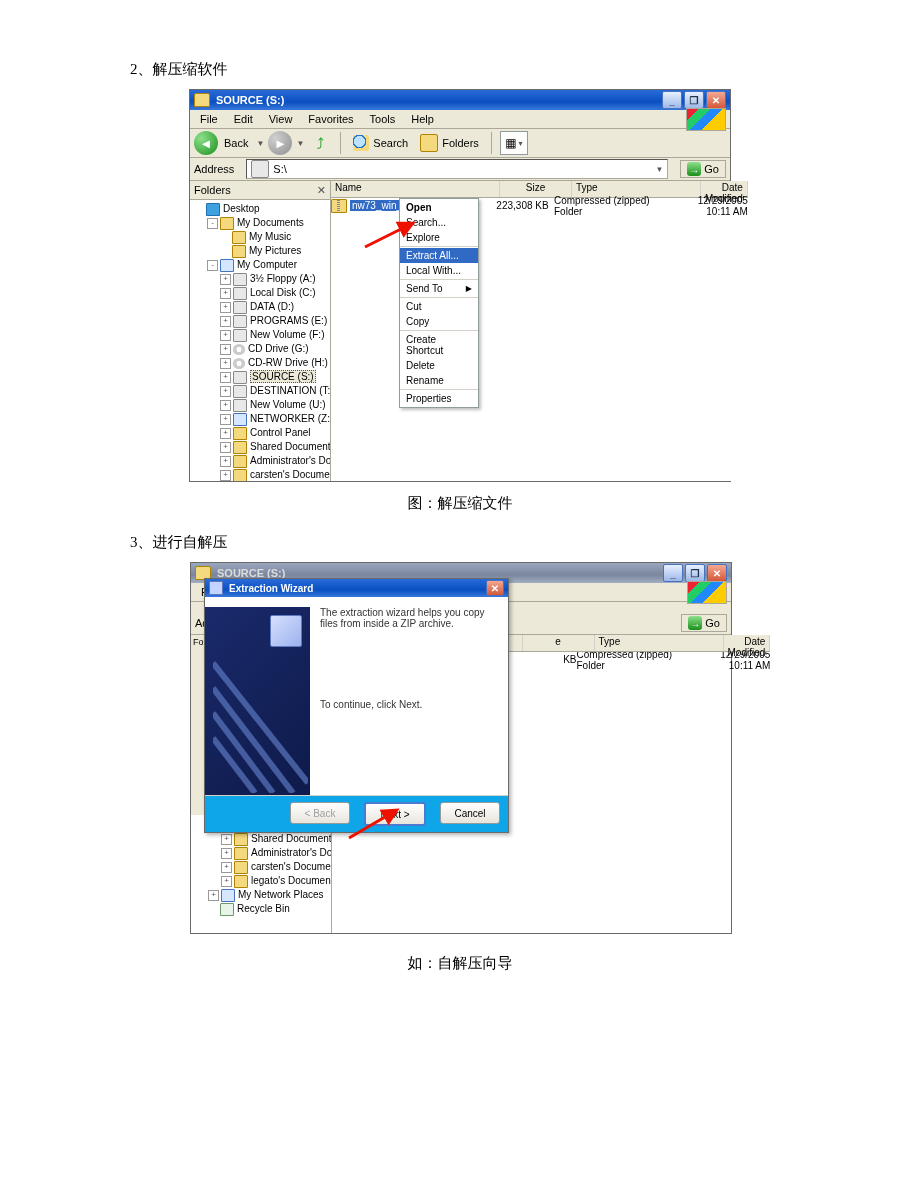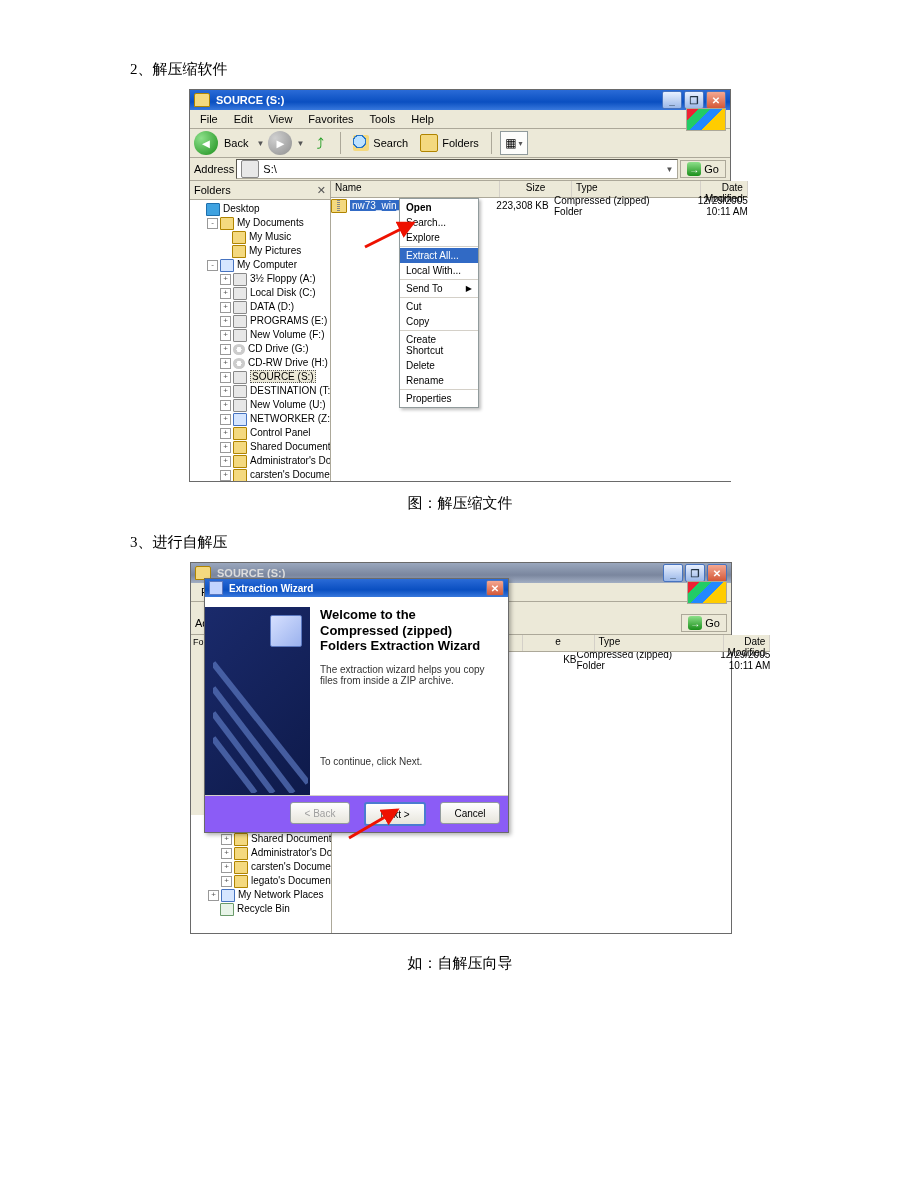--- a/index.html
+++ b/index.html
@@ -116,21 +116,21 @@
     border: 1px solid #919b9c;
     display:flex; align-items:center; justify-content:center;
     background:#fdfdfb;
     font-size: 12px;
   }
   .addressbar {
     background: #ece9d8;
     border-bottom: 1px solid #aca899;
     height: 22px;
     display: flex; align-items: center;
-    padding: 0 4px; gap: 2px;
+    padding: 0 4px; gap: 12px;
     font-size: 11px;
   }
   .addr-field {
     flex: 1;
     background: #fff;
     border: 1px inset #aca899;
     height: 18px;
     display: flex; align-items: center;
     padding: 0 4px; gap: 4px;
   }
@@ -305,21 +305,21 @@
     border-radius: 2px;
   }
   .wizard .side .diag {
     position:absolute; left:8px; top:36px;
   }
   .wizard .main { flex:1; padding-right: 6px; }
   .wizard .wtitle { font-size:13px; font-weight:bold; line-height:1.2; margin-bottom:10px; }
   .wizard .wtext { font-size:10px; color:#333; margin-bottom: 0; }
   .wizard .wtext.tcont { margin-top: 70px; }
   .wizard .buttons {
-    background:#8b5cf6;
+    background:#0ea5e9;
     border-top: 1px solid #d4d0c8;
     display:flex; justify-content:flex-end; gap:14px;
     padding: 6px 8px;
   }
   .wizard .btn {
     width: 58px; height: 20px;
     background: linear-gradient(to bottom,#fff,#e7e5dc);
     border: 1px solid #919b9c;
     border-radius: 3px;
     display:flex; align-items:center; justify-content:center;
@@ -595,21 +595,20 @@
         <svg class="diag" width="95" height="150">
           <g stroke="#5b78c0" stroke-width="6" opacity="0.7">
             <line x1="0" y1="20" x2="95" y2="140"></line>
             <line x1="0" y1="45" x2="80" y2="150"></line>
             <line x1="0" y1="70" x2="60" y2="150"></line>
             <line x1="0" y1="95" x2="42" y2="150"></line>
           </g>
         </svg>
       </div>
       <div class="main">
-        <div class="wtitle">Welcome to the Compressed (zipped) Folders Extraction Wizard</div>
         <div class="wtext">The extraction wizard helps you copy files from inside a ZIP archive.</div>
         <div class="wtext tcont">To continue, click Next.</div>
       </div>
     </div>
     <div class="buttons">
       <span class="btn disabled">&lt; Back</span>
       <span class="btn default">Next &gt;</span>
       <span class="btn">Cancel</span>
     </div>
   </div>

